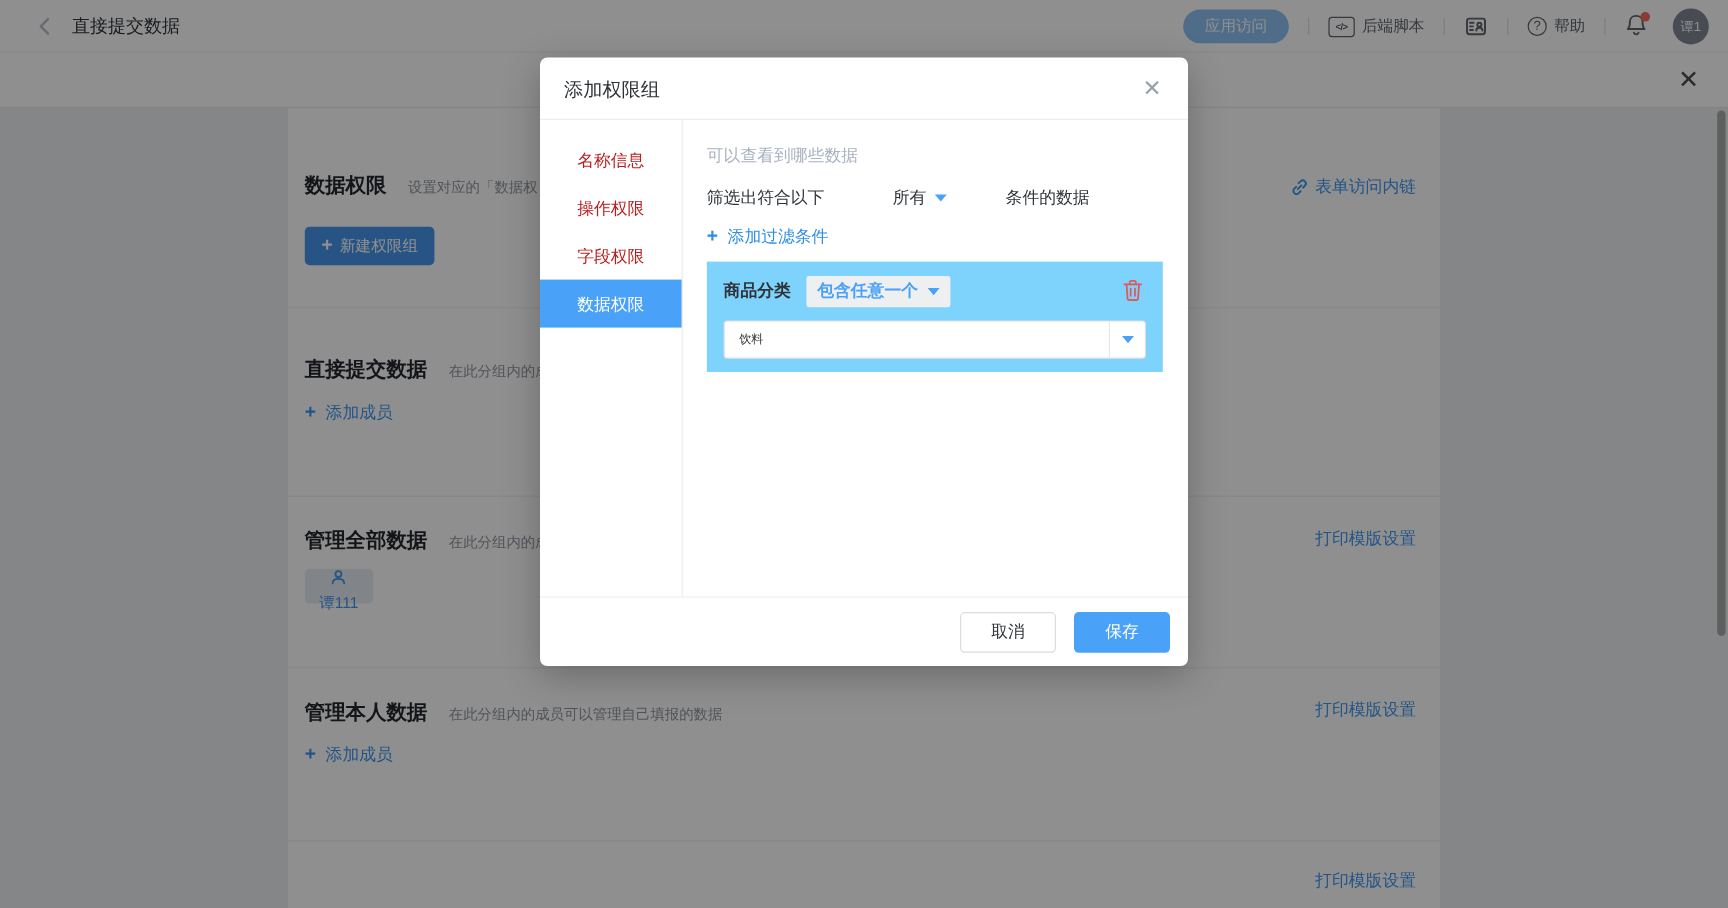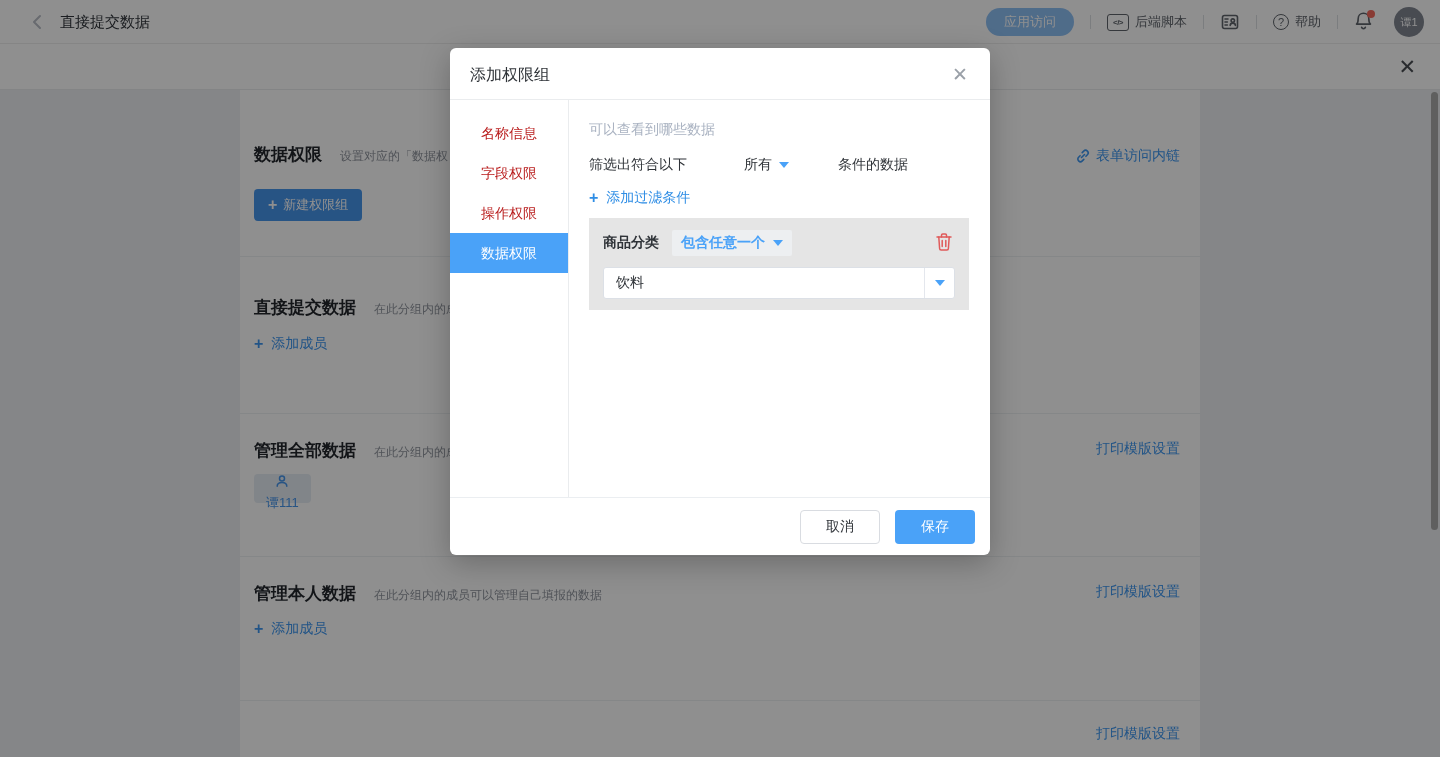--- a/index.html
+++ b/index.html
@@ -50,27 +50,27 @@
   .modal-side { width:119px; border-right:1px solid #eaecee; padding-top:13px; flex-shrink:0; }
   .tab { height:40px; line-height:40px; text-align:center; font-size:14px; color:#b91c1c; cursor:pointer; }
   .tab.active { background:#4aa2f8; color:#fff; }
   .modal-content { flex:1; padding:12px 20px 0 20px; }
   .hint { font-size:14px; color:#a9b2c1; margin-top:9px; }
   .filter-row { margin-top:17px; font-size:14px; color:#2f3338; display:flex; align-items:center;gap:21px; }
   .match-wrap { margin-left:36px; display:flex; align-items:center; gap:7px; cursor:pointer; }
   .filter-suffix { margin-left:28px; }
   .caret { width:0; height:0; border-left:5px solid transparent; border-right:5px solid transparent; border-top:6px solid #4aa2f8; }
   .add-filter { margin-top:15px; display:flex; align-items:center; gap:8px; color:#2e8de5; font-size:14px; cursor:pointer; }
-  .cond-card { position:relative; margin-top:11px; width:380px; height:92px; background:#e5e5e5; padding:12px 14px; }
+  .cond-card { position:relative; margin-top:11px; width:380px; height:92px; background:#7dd3fc; padding:12px 14px; }
   .cond-row1 { display:flex; align-items:center; }
   .cond-field { font-size:14px; font-weight:bold; color:#2f3338; }
   .cond-op { margin-left:13px; display:flex; align-items:center; gap:8px; padding:4px 9px; background:#edeff1; color:#4aa2f8; font-size:14px; font-weight:bold; border-radius:2px; cursor:pointer; }
   .trash-btn { position:absolute; right:16px; top:14px; width:18px; height:20px; color:#e05a5a; cursor:pointer; }
   .cond-select { margin-top:11px; height:32px; background:#fff; border:1px solid #dce0e6; border-radius:3px; display:flex; align-items:center; cursor:pointer; }
-  .select-value { flex:1; padding-left:12px; font-size:14px; color:#2f3338; }
+  .select-value { flex:1; padding-left:12px; font-size:10px; color:#2f3338; }
   .select-caret { width:30px; height:100%; border-left:1px solid #e4e7ed; display:flex; align-items:center; justify-content:center; }
   .modal-footer { position:absolute; left:0; right:0; bottom:0; height:58px; border-top:1px solid #ebeef1; display:flex; align-items:center; justify-content:flex-end; gap:15px; padding-right:15px; }
   .btn-cancel { width:80px; height:34px; background:#fff; border:1px solid #d9dce1; border-radius:4px; font-size:14px; color:#2f3338; cursor:pointer; font-family:inherit; }
   .btn-save { width:80px; height:34px; background:#4aa2f8; border:none; border-radius:4px; font-size:14px; color:#fff; cursor:pointer; font-family:inherit; }
   svg { display:block; }
 </style>
 </head>
 <body>
 
 <div id="app">
@@ -207,22 +207,22 @@
 
   <div class="modal">
     <div class="modal-header">
       <div class="modal-title">添加权限组</div>
       <div class="modal-close">✕</div>
     </div>
 
     <div class="modal-body">
       <div class="modal-side">
         <div class="tab">名称信息</div>
+        <div class="tab">操作权限</div>
         <div class="tab">字段权限</div>
-        <div class="tab">操作权限</div>
         <div class="tab active">数据权限</div>
       </div>
 
       <div class="modal-content">
         <div class="hint">可以查看到哪些数据</div>
 
         <div class="filter-row">
           <span>筛选出符合以下</span>
           <span class="match-wrap">
             <span>所有</span>

